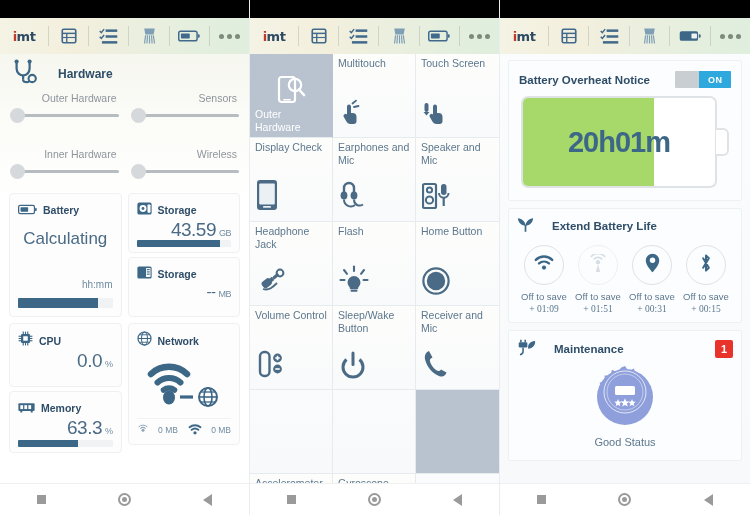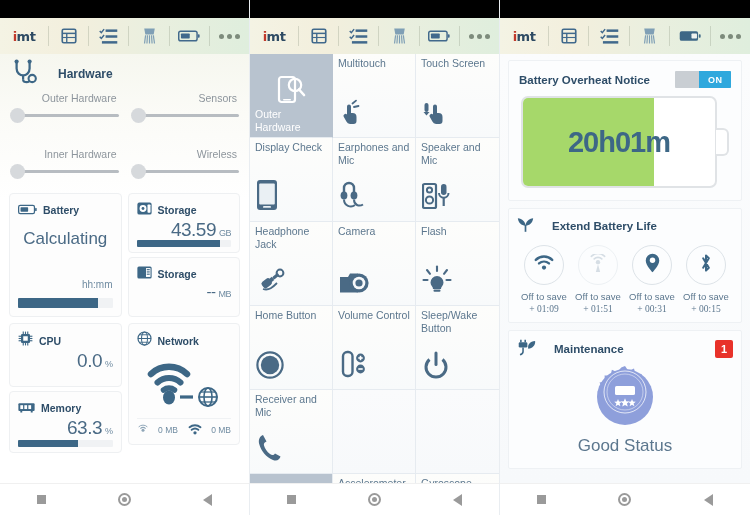--- a/index.html
+++ b/index.html
@@ -124,21 +124,21 @@
   .ext-item { flex:1; text-align:center; cursor:pointer; }
   .ext-circ { width:40px; height:40px; border-radius:50%; border:1.5px solid #dde3e8;
               margin:0 auto 6px; display:flex; align-items:center; justify-content:center; }
   .ext-circ.dim { border-color:#edf1f4; }
   .ext-l1 { font-size:9.5px; color:#5c778e; }
   .ext-l2 { font-size:9.5px; color:#5c778e; margin-top:2px;font-family:Liberation Serif, serif; }
   .badge { background:#e8322a; color:#fff; font-size:11px; font-weight:bold;
            width:18px; height:18px; border-radius:2px; display:flex;
            align-items:center; justify-content:center; }
   .mnt-body { text-align:center; padding-top:6px; }
-  .mnt-lbl { font-size:17px; color:#5c778e; margin-top:2px; }
+  .mnt-lbl { font-size:11px; color:#5c778e; margin-top:2px; }
 </style>
 </head>
 <body>
 
 <div class="screens">
 
   <div class="screen">
     <div class="statusbar"></div>
     <div class="toolbar">
       <div class="tb-logo"><span class="r">i</span>mt</div>
@@ -572,31 +572,20 @@
                 <rect x="5" y="10" width="10" height="7.5" rx="2.5" fill="#4a6a85"></rect>
                 <rect x="14" y="11.8" width="4" height="4" fill="#4a6a85"></rect>
                 <rect x="18" y="12.2" width="7" height="3.2" rx="1.2" fill="#4a6a85"></rect>
               </g>
               <circle cx="24" cy="6" r="3.4" fill="none" stroke="#4a6a85" stroke-width="2"></circle>
               <path d="M7 22 C13 24 17 20 21 16" fill="none" stroke="#4a6a85" stroke-width="1.8"></path>
             </svg>
         </span>
       </div>
 
-      <div class="tile">
-        <span class="tlabel">Camera</span>
-        <span class="ticon">
-          <svg width="32" height="24" viewBox="0 0 32 24">
-              <path d="M1 6 L9 6 L11 2.5 L19 2.5 L19 21.5 L1 21.5 Z" fill="#4a6a85"></path>
-              <circle cx="20" cy="12" r="9.6" fill="#4a6a85"></circle>
-              <circle cx="20" cy="12" r="6.3" fill="#f6f8fa"></circle>
-              <circle cx="20" cy="12" r="3.6" fill="#4a6a85"></circle>
-            </svg>
-        </span>
-      </div>
 
       <div class="tile">
         <span class="tlabel">Flash</span>
         <span class="ticon">
           <svg width="30" height="30" viewBox="0 0 30 30">
               <path d="M15 11 A6.5 6.5 0 0 1 21.5 17.5 C21.5 20.5 19 21.5 19 24 L11 24 C11 21.5 8.5 20.5 8.5 17.5 A6.5 6.5 0 0 1 15 11 Z" fill="#4a6a85"></path>
               <rect x="11.5" y="24.5" width="7" height="2.2" rx="1" fill="#4a6a85"></rect>
               <g stroke="#4a6a85" stroke-width="2.1" stroke-linecap="round">
                 <line x1="15" y1="1.5" x2="15" y2="6"></line>
                 <line x1="5" y1="5" x2="8" y2="8.8"></line>

